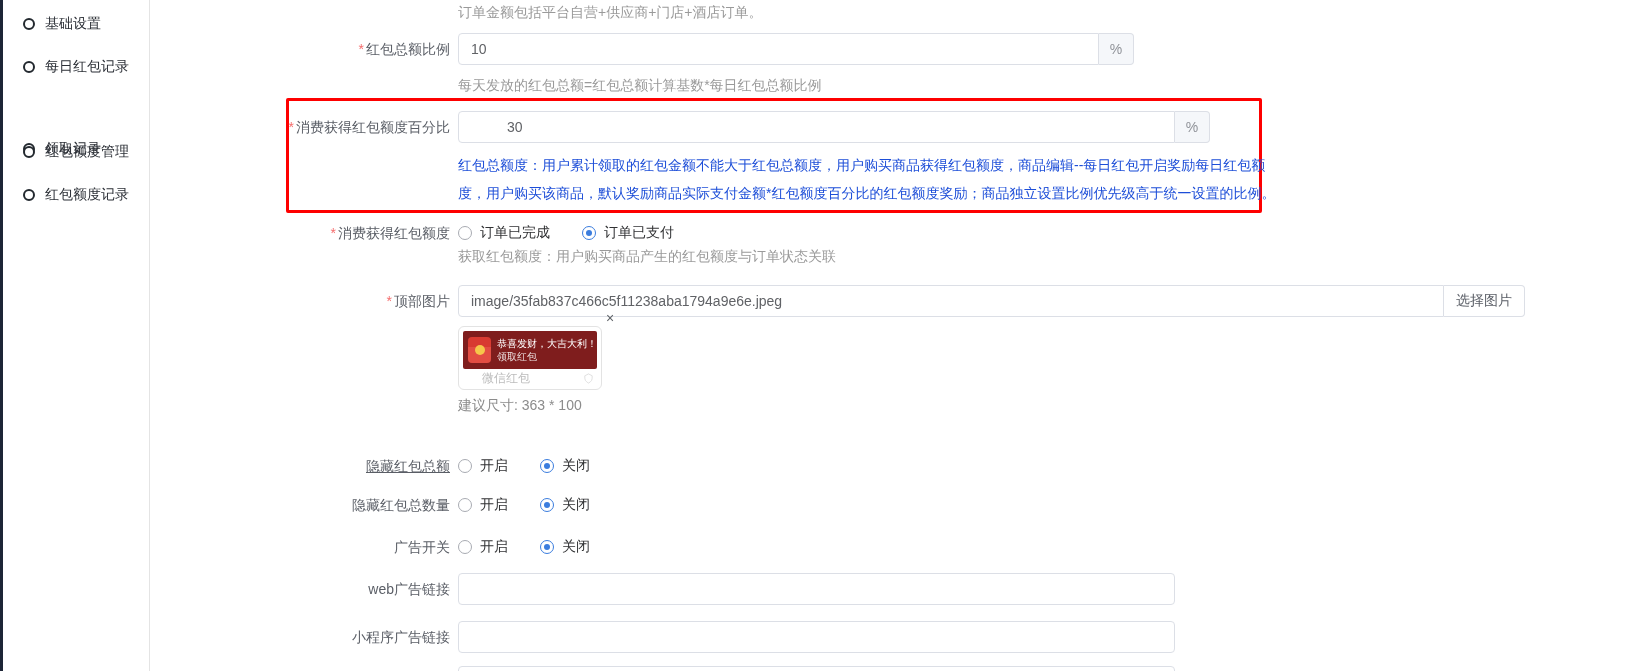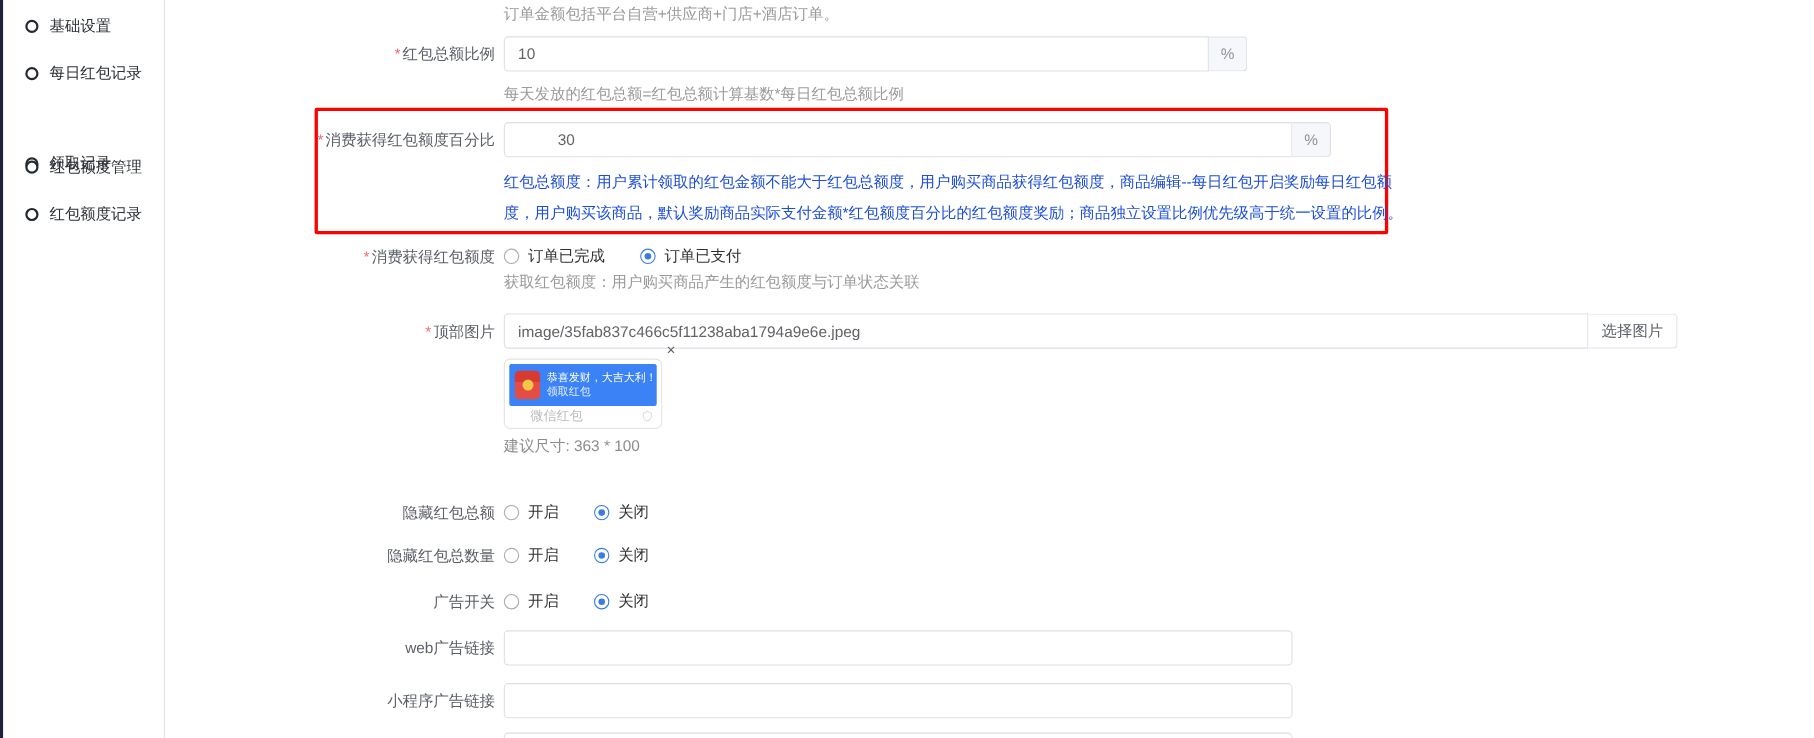--- a/index.html
+++ b/index.html
@@ -36,21 +36,21 @@
   .radio.checked .rdot{border-color:#3b7dde;}
   .radio.checked .rdot::after{content:"";position:absolute;left:3px;top:3px;width:6px;height:6px;
         border-radius:50%;background:#3b7dde;}
   .ropt{font-size:14px;color:#303133;white-space:nowrap;}
   
   .red-box{position:absolute;left:286px;top:98px;width:976px;height:115px;border:3px solid #fe0000;
            box-sizing:border-box;pointer-events:none;border-radius:2px;}
   
   .preview-card{position:absolute;left:458px;top:326px;width:144px;height:64px;border:1px solid #e3e3e3;
                 border-radius:6px;background:#fff;padding:4px 4px 0 4px;box-sizing:border-box;}
-  .banner{height:38px;background:#3b82f6;border-radius:2px;display:flex;align-items:center;
+  .banner{height:38px;background:#7f1d1d;border-radius:2px;display:flex;align-items:center;
           padding:0 5px;box-sizing:border-box;}
   .envelope{width:23px;height:26px;background:linear-gradient(#d83a31 0 38%,#e34d43 38%);border-radius:4px;
             position:relative;flex:none;margin-right:6px;}
   .envelope::after{content:"";position:absolute;left:50%;top:50%;transform:translate(-50%,-50%);
             width:10px;height:10px;border-radius:50%;background:#f6c64a;}
   .banner-l1{font-size:10px;color:#fff;line-height:13px;white-space:nowrap;}
   .banner-l2{font-size:10px;color:rgba(255,255,255,.85);line-height:13px;white-space:nowrap;}
   .card-footer{height:18px;display:flex;align-items:center;justify-content:space-between;padding:0 3px;}
   .wc-label{font-size:12px;color:#bcbcbc;margin-left:16px;}
   .close-x{position:absolute;left:606px;top:311px;font-size:14px;color:#5f6368;cursor:pointer;line-height:1;}
@@ -141,21 +141,21 @@
     <div class="card-footer">
       <span class="wc-label">微信红包</span>
       <svg width="11" height="11" viewBox="0 0 12 12">
         <path d="M6 1 L10 3 V6 C10 9 6 11 6 11 C6 11 2 9 2 6 V3 Z" fill="none" stroke="#dddddd" stroke-width="1"></path>
       </svg>
     </div>
   </div>
   <span class="close-x">×</span>
   <div class="size-hint">建议尺寸: 363 * 100</div>
 
-  <div class="flabel lh22" style="top:455px;">隐藏红包总额</div>
+  <div class="flabel lh22" style="top:455px;text-decoration:underline;">隐藏红包总额</div>
   <div class="radio-row" style="left:458px;top:455px;">
     <span class="radio">
       <span class="rdot"></span>
       <span class="ropt">开启</span>
     </span>
     <span class="radio checked">
       <span class="rdot"></span>
       <span class="ropt">关闭</span>
     </span>
   </div>

